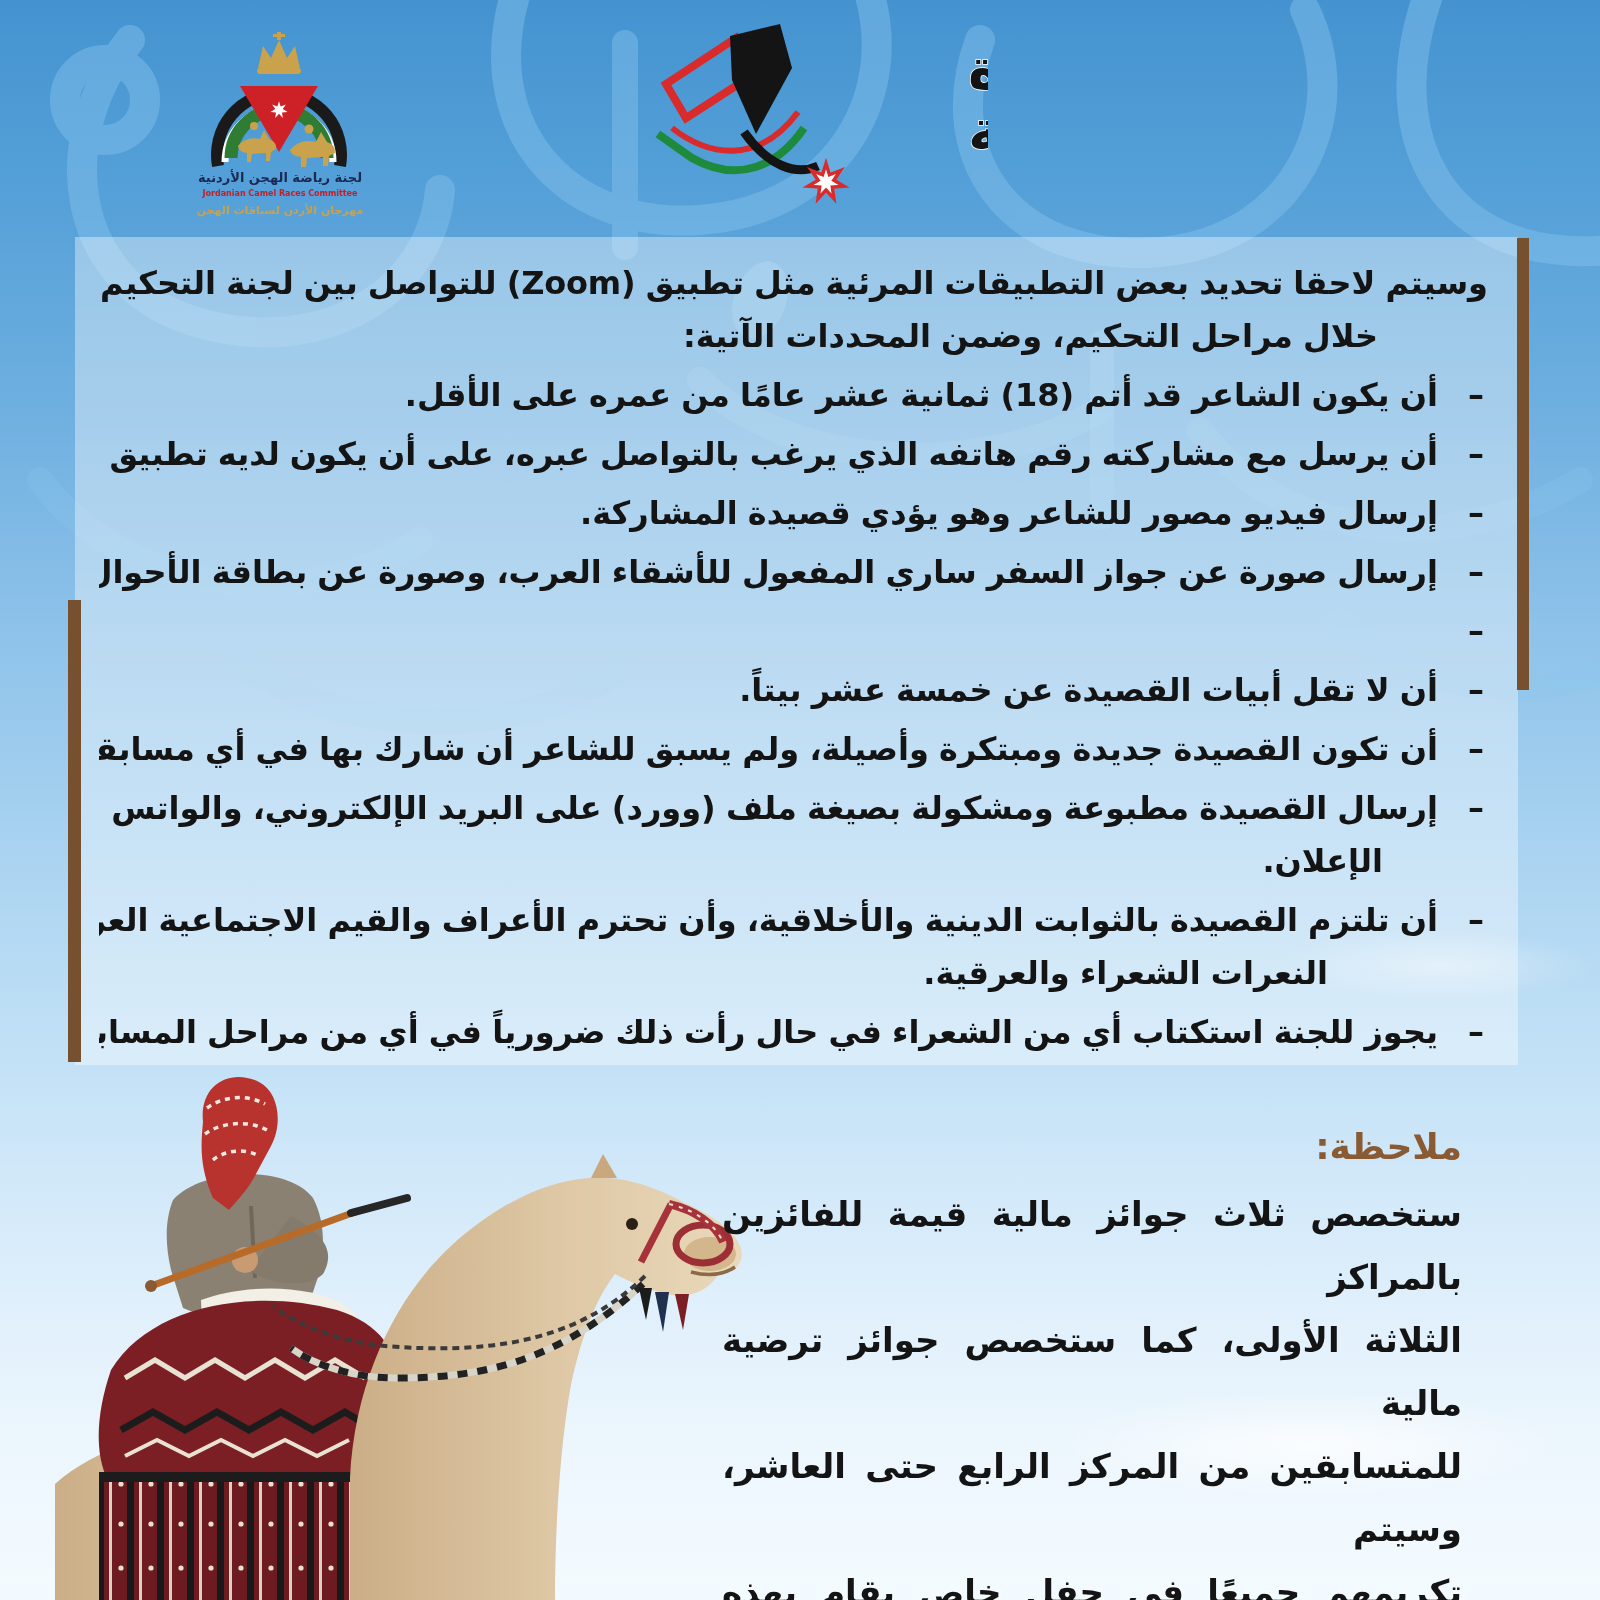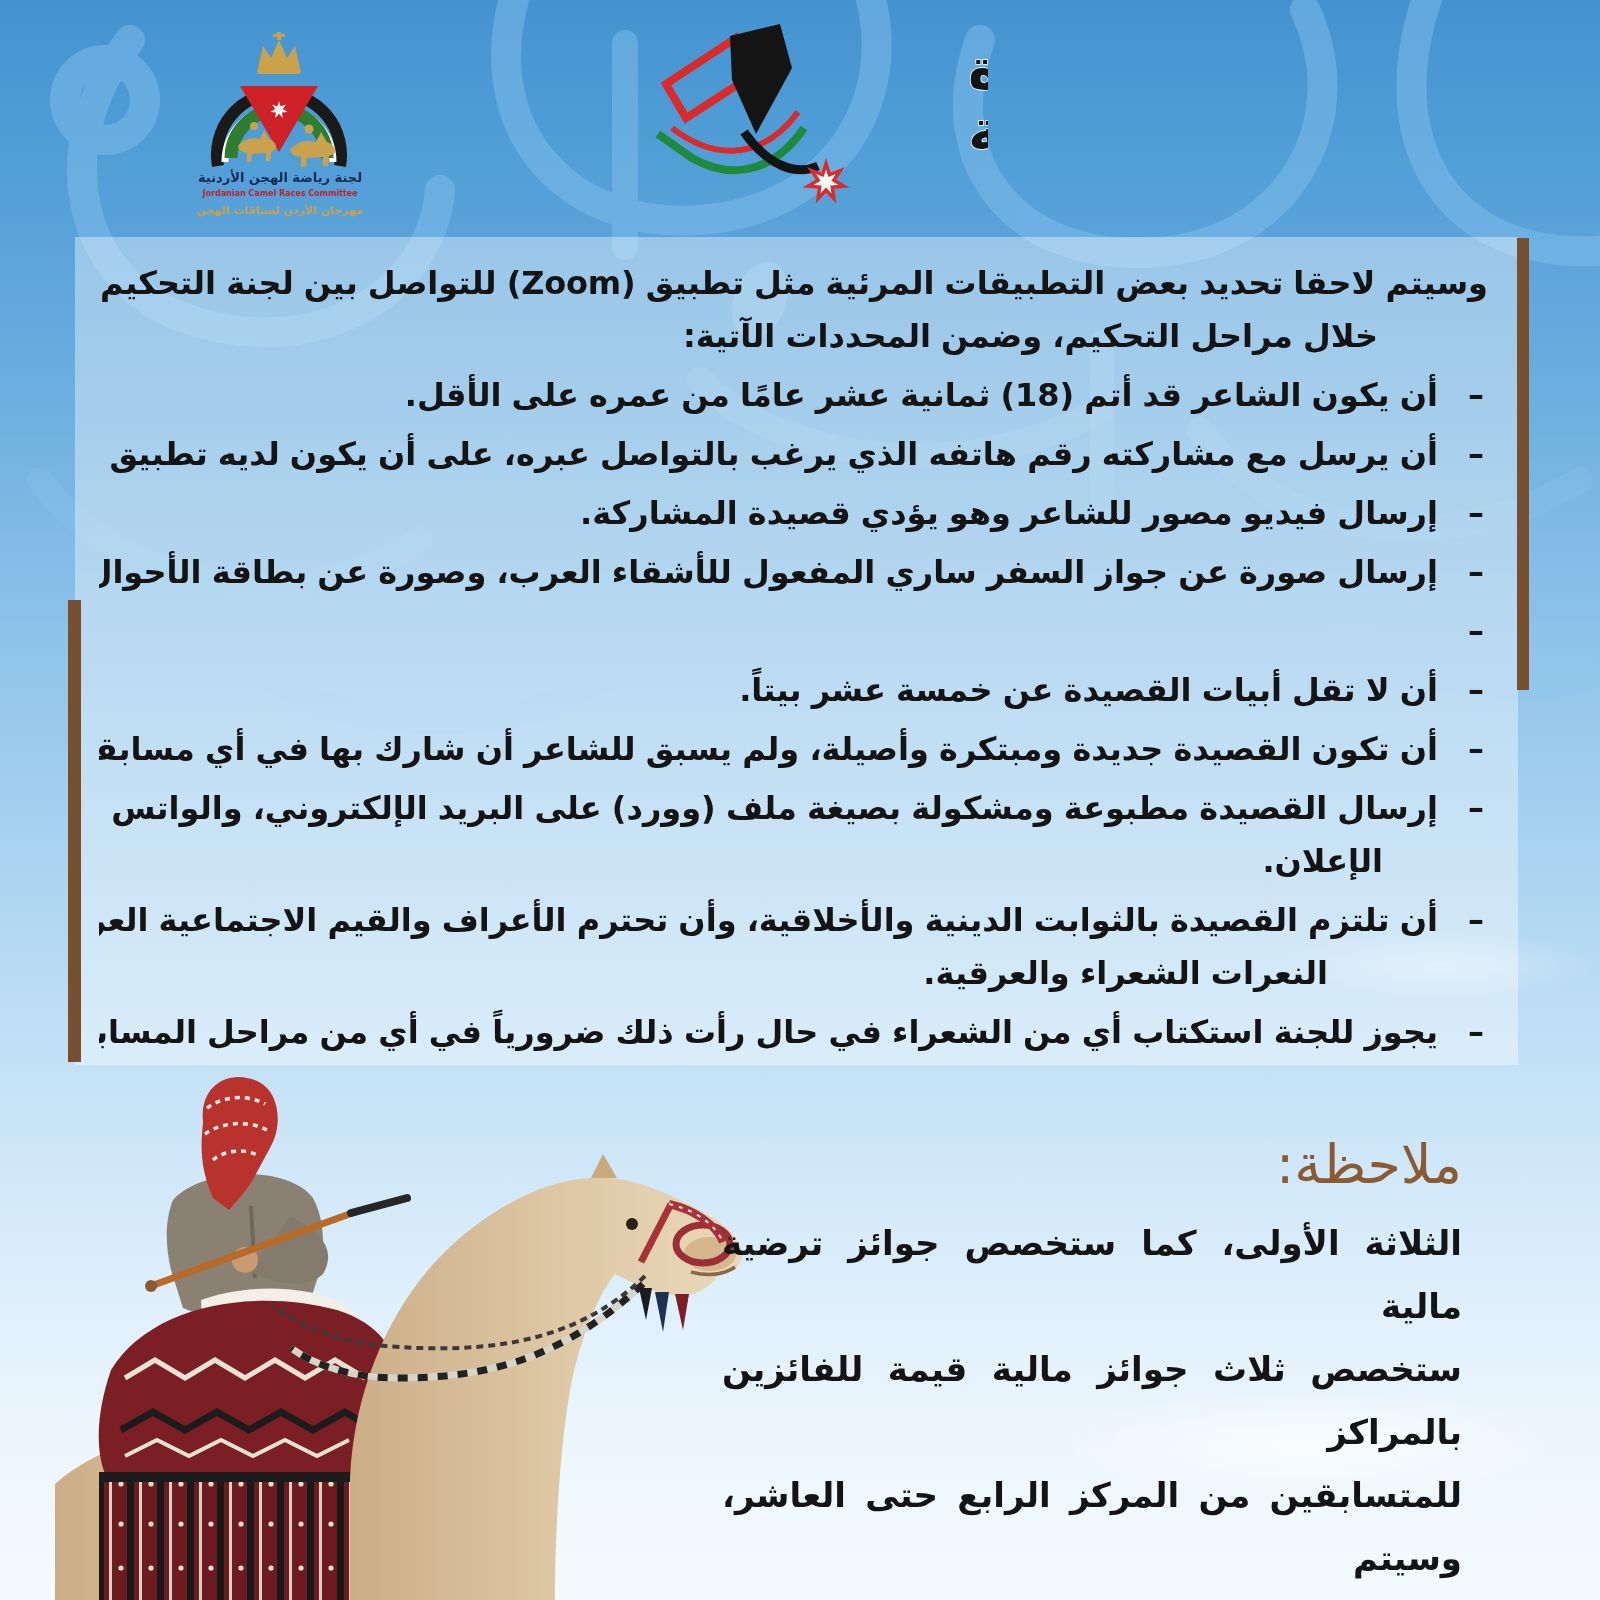--- a/index.html
+++ b/index.html
@@ -27,21 +27,21 @@
   .bar-left{left:68px; top:600px; width:13px; height:462px;}
   .rule-row{direction:rtl; display:flex; align-items:baseline; line-height:53px;
     color:#141414; overflow:hidden;}
   .rule-row.block-start{margin-top:6px;}
   .rule-row:first-child{margin-top:0;}
   .dash{flex:none; width:24px; margin-left:26px; font-weight:700; font-size:32px; text-align:center;}
   .dash.hidden-dash{visibility:hidden;}
   .txt{font-weight:700; font-size:32px; white-space:nowrap; word-spacing:-1px; letter-spacing:-0.2px;}
   
   .note{position:absolute; right:138px; top:1126px; width:740px; z-index:4; direction:rtl;}
-  .note-title{color:#8a5a33; font-size:54px; font-weight:400; text-align:right; margin:7px 0 16px 0;}
+  .note-title{color:#8a5a33; font-size:36px; font-weight:700; text-align:right; margin:0 0 16px 0;}
   .note-line{color:#141414; font-size:34px; font-weight:700; line-height:63px;
     text-align:right; white-space:nowrap; word-spacing:-1px;}
   .note-line.j{white-space:normal; text-align:justify; text-align-last:justify;}
   
   .camel-photo{position:absolute; left:55px; top:1048px; width:710px; height:552px; z-index:3;}
   .logo-text-ar{fill:#1b2a55; font-weight:700;}
   .logo-text-en{fill:#c22027; font-weight:700;}
   .logo-text-gold{fill:#c9a24b; font-weight:700;}
 </style>
 </head>
@@ -172,22 +172,22 @@
           <span class="txt">يجوز للجنة استكتاب أي من الشعراء في حال رأت ذلك ضرورياً في أي من مراحل المسابقة.</span>
         </div>
       </div>
   </section>
   <div class="bar bar-right"></div>
   <div class="bar bar-left"></div>
 
   <section class="note">
     <h2 class="note-title">ملاحظة:</h2>
     <div>
+        <div class="note-line j">ستخصص ثلاث جوائز مالية قيمة للفائزين بالمراكز</div>
         <div class="note-line j">الثلاثة الأولى، كما ستخصص جوائز ترضية مالية</div>
-        <div class="note-line j">ستخصص ثلاث جوائز مالية قيمة للفائزين بالمراكز</div>
         <div class="note-line j">للمتسابقين من المركز الرابع حتى العاشر، وسيتم</div>
         <div class="note-line j">تكريمهم جميعًا في حفل خاص يقام بهذه المناسبة،</div>
       </div>
   </section>
 
   <svg class="camel-photo" viewBox="0 0 710 552">
     <defs>
       <linearGradient id="camelG" x1="0" y1="0" x2="1" y2="0">
         <stop offset="0" stop-color="#cbae87"></stop>
           <stop offset="0.5" stop-color="#ddc6a3"></stop>

